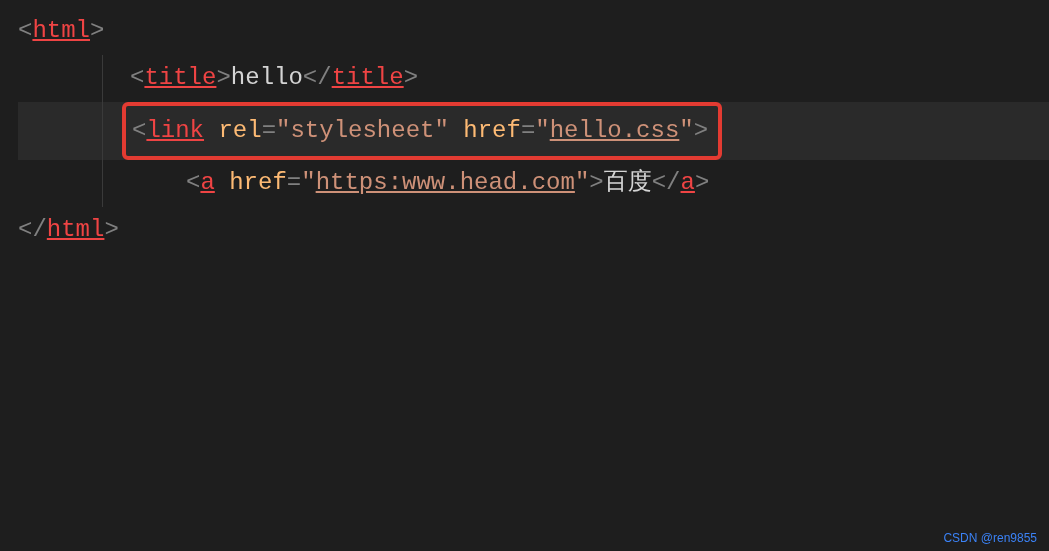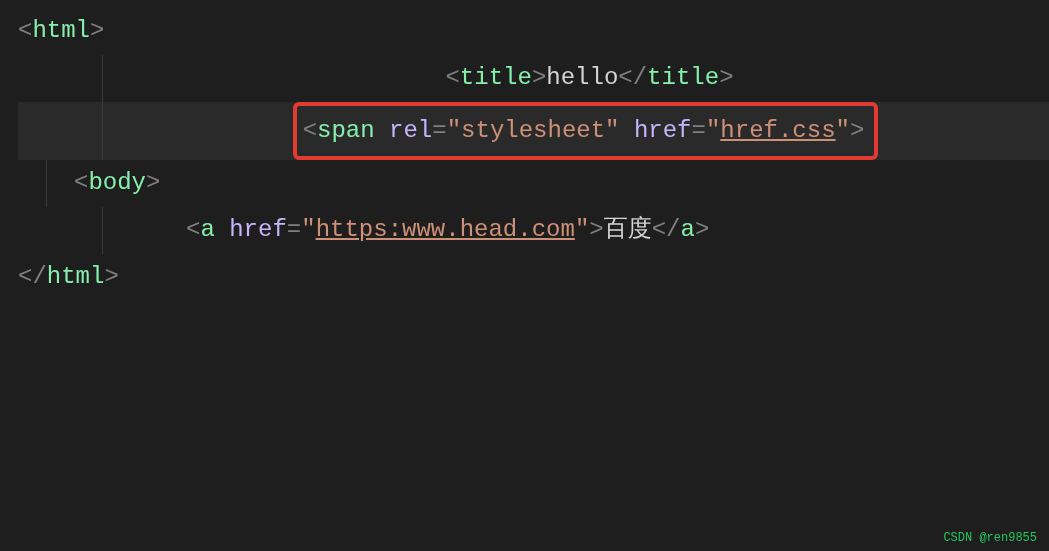--- a/index.html
+++ b/index.html
@@ -17,70 +17,69 @@
   }
   .editor {
     padding: 8px 0 8px 18px;
     line-height: 1.95;
   }
   .line {
     white-space: pre;
     position: relative;
   }
   .ind1 { padding-left: 56px; }
-  .ind2 { padding-left: 112px; text-align: center; }
+  .ind2 { padding-left: 112px; }
   .ind3 { padding-left: 168px; }
   .guide1::before, .guide2::before, .guide3::before {
     content: "";
     position: absolute;
     top: 0; bottom: 0;
     width: 1px;
     background: #3a3a3a;
   }
   .guide1::before { left: 28px; }
   .guide2::before { left: 84px; }
   .hl {
     background: #2a2a2a;
   }
   .p  { color: #808080; }  
-  .tg { color: #86efac; }  
-  .at { color: #c4b5fd; font-family: Liberation Mono, monospace; }  
+  .tg { color: #ef4444; text-decoration: underline; }  
+  .at { color: #fdba74; font-family: Liberation Mono, monospace; }  
   .st { color: #ce9178; }  
   .tx { color: #d4d4d4; }  
   .ul { text-decoration: underline; text-decoration-color: #ce9178; }
   .redbox {
     display: inline-block;
     border: 4px solid #e33b32;
     border-radius: 6px;
     padding: 2px 10px 2px 6px;
     margin-left: -8px;
   }
   .watermark {
     position: absolute;
     bottom: 6px;
     right: 12px;
     font-size: 12px;
-    color: #22c55e;
-    font-family: Liberation Mono, monospace;
+    color: #3b82f6;
+    font-family: Liberation Sans, sans-serif;
   }
 </style>
 </head>
 <body>
 
 <div class="editor">
 
   <div class="line"><span class="p">&lt;</span><span class="tg">html</span><span class="p">&gt;</span></div>
 
 
   <div class="line ind2 guide1 guide2"><span class="p">&lt;</span><span class="tg">title</span><span class="p">&gt;</span><span class="tx">hello</span><span class="p">&lt;/</span><span class="tg">title</span><span class="p">&gt;</span></div>
 
-  <div class="line ind2 guide1 guide2 hl"><span class="redbox"><span class="p">&lt;</span><span class="tg">span</span> <span class="at">rel</span><span class="p">=</span><span class="st">"stylesheet"</span> <span class="at">href</span><span class="p">=</span><span class="st">"</span><span class="st ul">href.css</span><span class="st">"</span><span class="p">&gt;</span></span></div>
+  <div class="line ind2 guide1 guide2 hl"><span class="redbox"><span class="p">&lt;</span><span class="tg">link</span> <span class="at">rel</span><span class="p">=</span><span class="st">"stylesheet"</span> <span class="at">href</span><span class="p">=</span><span class="st">"</span><span class="st ul">hello.css</span><span class="st">"</span><span class="p">&gt;</span></span></div>
 
 
-  <div class="line ind1 guide1"><span class="p">&lt;</span><span class="tg">body</span><span class="p">&gt;</span></div>
 
 
   <div class="line ind3 guide1 guide2"><span class="p">&lt;</span><span class="tg">a</span> <span class="at">href</span><span class="p">=</span><span class="st">"</span><span class="st ul">https:www.head.com</span><span class="st">"</span><span class="p">&gt;</span><span class="tx">百度</span><span class="p">&lt;/</span><span class="tg">a</span><span class="p">&gt;</span></div>
 
 
 
 
   <div class="line"><span class="p">&lt;/</span><span class="tg">html</span><span class="p">&gt;</span></div>
 
 </div>

